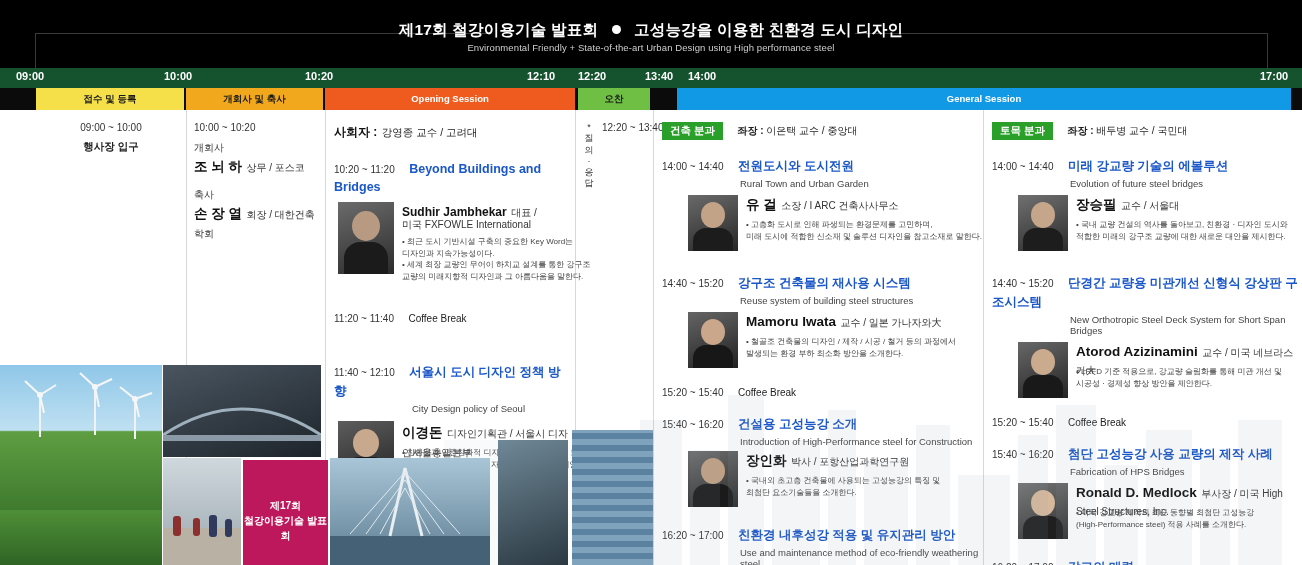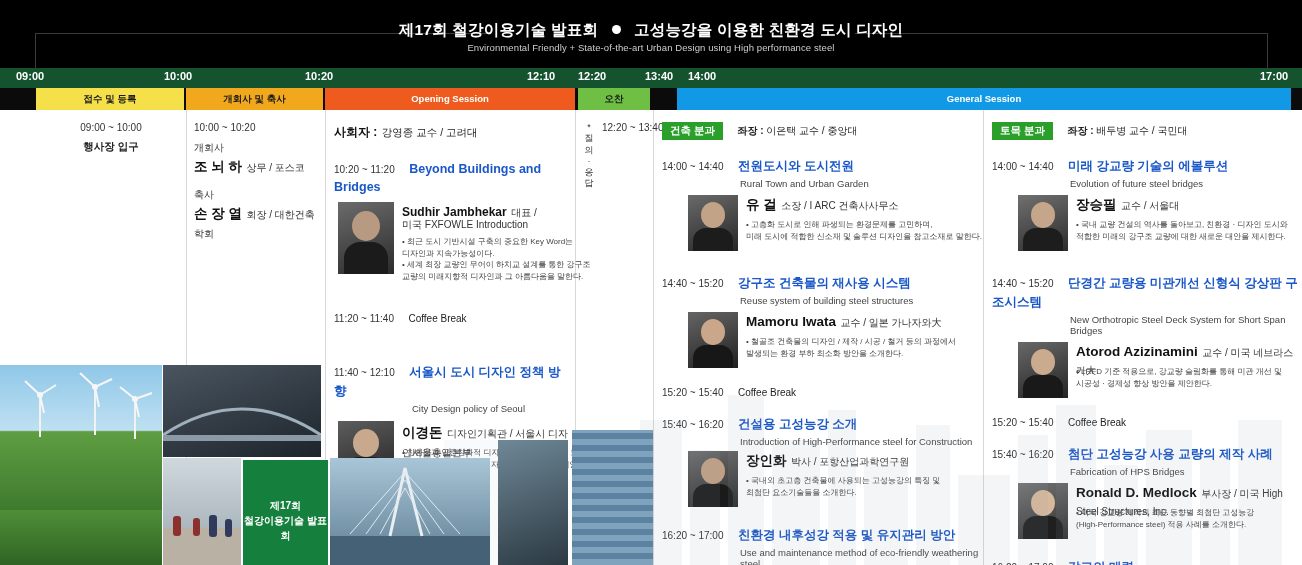--- a/index.html
+++ b/index.html
@@ -62,21 +62,21 @@
   .ph-inner { width:100%; height:100%; position:relative; overflow:hidden; }
 
   .badge { display:inline-block; background:#2aa02a; color:#fff; font-size:10.5px; font-weight:bold; padding:2px 8px; }
   .badge-row { font-size:10px; color:#222; }
 
   .coffee { font-size:10px; color:#222; }
 
   
   .collage { position:absolute; left:0; top:310px; width:653px; height:255px; overflow:hidden; }
   .cpiece { position:absolute; }
-  .cap-box { position:absolute; left:243px; top:150px; width:85px; height:105px; background:#15803d; color:#fff; font-size:10px; text-align:center; padding-top:38px; line-height:1.5; font-weight:bold; }
+  .cap-box { position:absolute; left:243px; top:150px; width:85px; height:105px; background:#be185d; color:#fff; font-size:10px; text-align:center; padding-top:38px; line-height:1.5; font-weight:bold; }
 
   .ghost-city { position:absolute; left:0; top:300px; width:1302px; height:265px; opacity:.20; }
 </style>
 </head>
 <body>
 
 <div id="stage">
 
   <div class="header">
     <div class="hdr-rule left"></div>
@@ -152,21 +152,21 @@
           <div class="photo" style="position:absolute; left:4px; top:0; width:56px; height:72px; background:linear-gradient(160deg,#6b6b6b,#2b2b2b);">
             <div class="ph-inner">
               <div style="position:absolute;left:14px;top:9px;width:28px;height:30px;border-radius:50%;background:#b89a82;"></div>
               <div style="position:absolute;left:6px;top:40px;width:44px;height:34px;border-radius:16px 16px 0 0;background:#1b1b1b;"></div>
             </div>
           </div>
           <div style="position:absolute; left:68px; top:0;">
             <span class="name-mid">Sudhir Jambhekar</span>
             <span class="org">대표 /</span>
           </div>
-          <div class="lbl-sm" style="position:absolute; left:68px; top:16px;">미국 FXFOWLE Introduction</div>
+          <div class="lbl-sm" style="position:absolute; left:68px; top:16px;">미국 FXFOWLE International</div>
           <div class="bullets" style="position:absolute; left:68px; top:34px; width:175px;">
             <div>• 최근 도시 기반시설 구축의 중요한 Key Word는</div>
             <div>   디자인과 지속가능성이다.</div>
             <div>• 세계 최장 교량인 무어이 하치교 설계를 통한 강구조</div>
             <div>   교량의 미래지향적 디자인과 그 아름다움을 말한다.</div>
           </div>
         </div>
       </div>
 
       <div style="margin-top:14px;">

